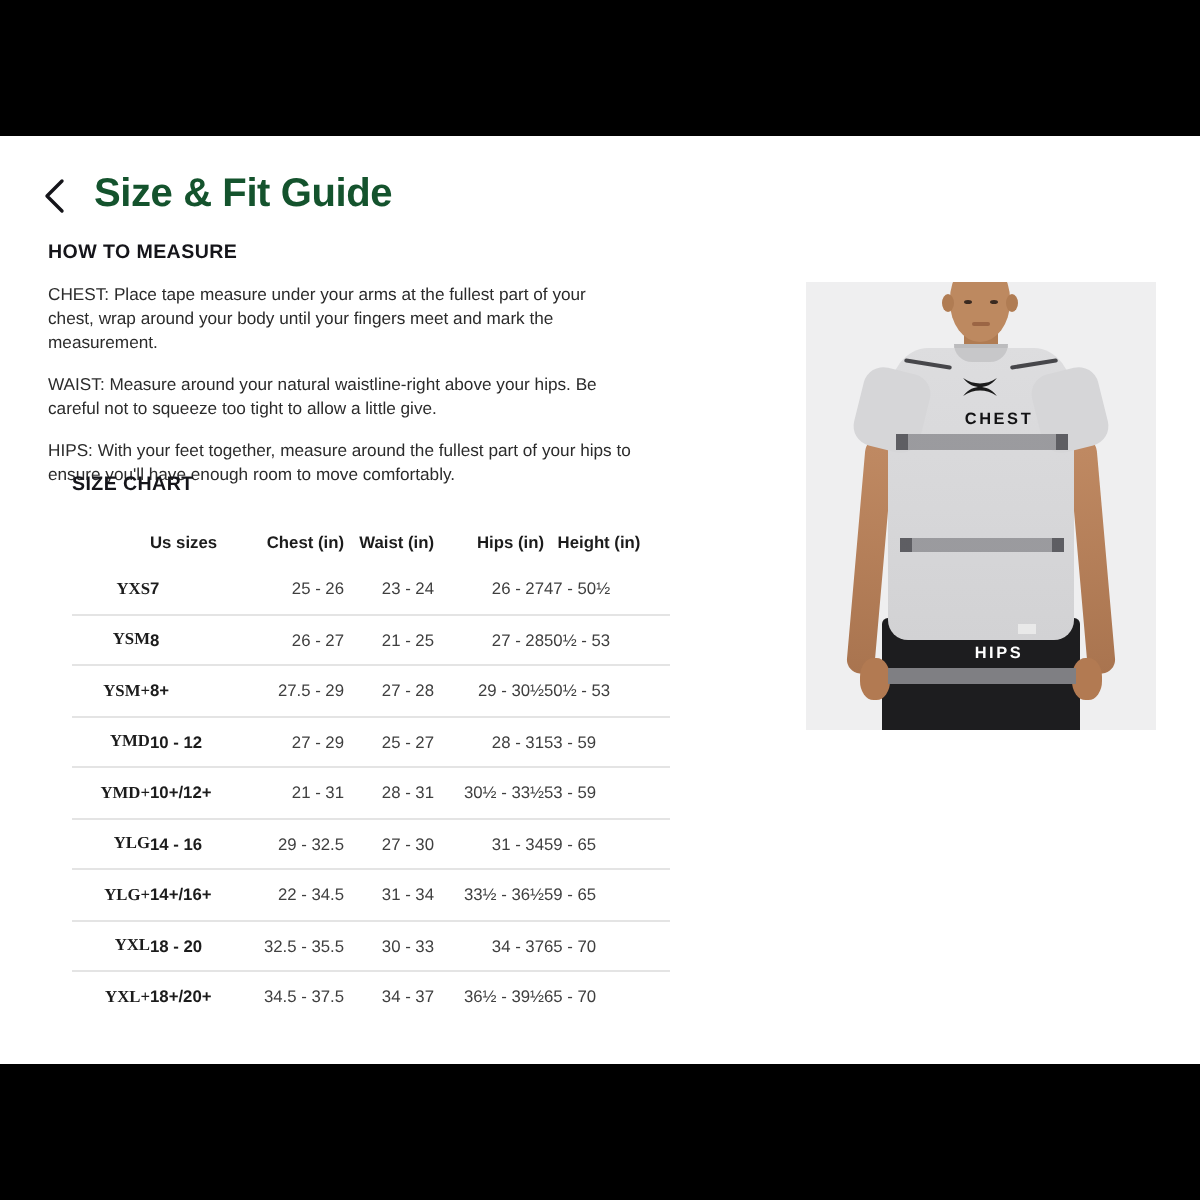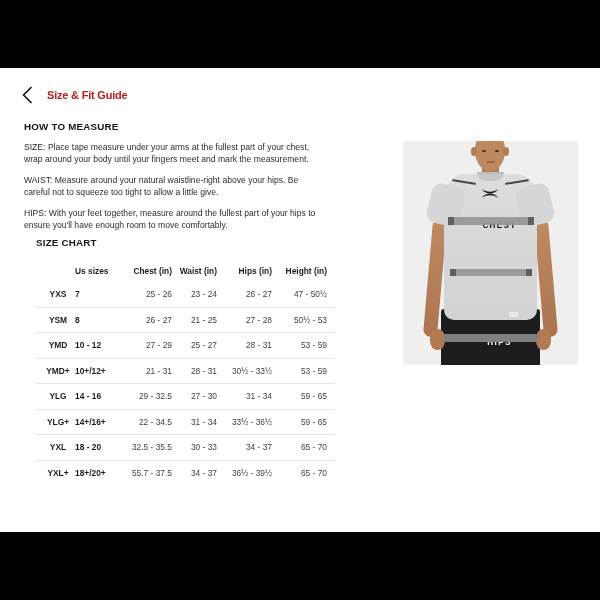--- a/index.html
+++ b/index.html
@@ -10,41 +10,41 @@
     -webkit-font-smoothing:antialiased;
   }
   .letterbox{position:absolute;left:0;width:600px;height:68px;background:#000;}
   .letterbox.top{top:0;}
   .letterbox.bottom{top:532px;}
 
   
   .app-header{position:absolute;left:20px;top:86px;display:flex;align-items:center;gap:13px;}
   .back-btn{width:14px;height:18px;display:flex;align-items:center;justify-content:center;cursor:pointer;background:none;border:none;padding:0;}
   .back-btn svg{display:block;}
-  .page-title{font-size:11px;font-weight:bold;color:#b91c1c;letter-spacing:-0.2px;}
+  .page-title{font-size:20px;font-weight:bold;color:#14532d;letter-spacing:-0.2px;}
 
   
   .measure{position:absolute;left:24px;top:121px;width:294px;}
   .section-heading{font-size:9.8px;font-weight:bold;color:#15151a;letter-spacing:0.2px;margin:0 0 9px 0;}
   .measure p{font-size:8.6px;line-height:12px;color:#2b2b2b;margin:0 0 9px 0;}
 
   
   .chart{position:absolute;left:36px;top:237px;width:286px;}
   .chart .section-heading{margin-bottom:11px;}
   table{width:286px;border-collapse:collapse;table-layout:fixed;}
   th{font-size:8.4px;font-weight:bold;color:#1c1c1c;height:23px;vertical-align:middle;padding:0;}
   td{font-size:8.4px;color:#3f3f3f;height:24.5px;border-bottom:1px solid #e4e4e4;vertical-align:middle;padding:0;}
   tbody tr:last-child td{border-bottom:none;}
   td.c0,td.c1{font-weight:bold;color:#1c1c1c;}
-  .c0{width:34px;text-align:center;padding-left:5px;}
+  .c0{width:34px;text-align:right;padding-left:5px;font-family:Liberation Serif, serif;}
   .c1{width:47px;text-align:left;}
   .c2{width:50px;text-align:right;}
   .c3{width:45px;text-align:right;}
   .c4{width:55px;text-align:right;}
-  .c5{width:55px;text-align:right;padding-right:8px;}
+  .c5{width:55px;padding-right:8px;}
 
   
   .photo{position:absolute;left:403px;top:141px;width:175px;height:224px;background:#efeff0;overflow:hidden;}
   .photo *{position:absolute;}
   .neck{left:79px;top:22px;width:17px;height:14px;background:#b07c53;}
   .arm{width:14px;height:118px;border-radius:7px;background:linear-gradient(#c08a63,#a9744f);}
   .arm.left{left:25px;top:78px;transform:rotate(5deg);}
   .arm.right{left:136px;top:78px;transform:rotate(-5deg);}
   .fist{width:15px;height:21px;background:#b27a52;border-radius:45%;}
   .fist.left{left:27px;top:188px;}
@@ -57,21 +57,21 @@
   .seam{width:24px;height:2px;background:#46464a;border-radius:2px;}
   .seam.left{left:49px;top:40px;transform:rotate(9deg);}
   .seam.right{left:102px;top:40px;transform:rotate(-9deg);}
   .collar{left:74px;top:31px;width:27px;height:9px;background:#c7c7c9;border-radius:0 0 12px 12px;border-top:2px solid #bcbcbe;box-sizing:border-box;}
   .ua-logo{left:78px;top:47px;width:18px;height:11px;}
   .band{height:8px;}
   .band.grad{background:linear-gradient(90deg,#55555a 0 6px,#96969a 6px calc(100% - 6px),#55555a calc(100% - 6px) 100%);opacity:.93;}
   .band.chest{left:45px;top:76px;width:86px;}
   .band.waist{left:47px;top:128px;width:82px;height:7px;}
   .band.hips{left:41px;top:193px;width:94px;background:#7f7f83;}
-  .band-label{left:0;width:193px;text-align:center;font-size:8.2px;font-weight:bold;letter-spacing:1.3px;color:#121214;margin-top:16px;}
+  .band-label{left:0;width:193px;text-align:center;font-size:8.2px;font-weight:bold;letter-spacing:1.3px;color:#121214;}
   .band-label.chest{top:64px;}
   .band-label.waist{top:116px;}
   .band-label.hips{top:181px;color:#ffffff;}
   .hem-tag{left:106px;top:171px;width:9px;height:5px;background:#e9e9e9;}
   .head{left:72px;top:-10px;width:30px;height:40px;background:#bd8960;border-radius:46% 46% 50% 50%;}
   .ear{width:6px;height:9px;background:#b07c53;border-radius:50%;}
   .ear.left{left:68px;top:6px;}
   .ear.right{left:100px;top:6px;}
   .eye{width:4px;height:2px;background:#3a2a20;border-radius:50%;}
   .eye.left{left:79px;top:9px;}
@@ -90,21 +90,21 @@
       <svg width="12" height="18" viewBox="0 0 12 18">
           <polyline points="10,1.5 2.5,9 10,16.5" fill="none" stroke="#15151a" stroke-width="1.7" stroke-linecap="round" stroke-linejoin="round"></polyline>
         </svg>
     </span>
   </button>
   <div class="page-title">Size &amp; Fit Guide</div>
 </div>
 
 <div class="measure">
   <h2 class="section-heading">HOW TO MEASURE</h2>
-  <p>SIZE: Place tape measure under your arms at the fullest part of your chest, wrap around your body until your fingers meet and mark the measurement.</p>
+  <p>CHEST: Place tape measure under your arms at the fullest part of your chest, wrap around your body until your fingers meet and mark the measurement.</p>
   <p>WAIST: Measure around your natural waistline-right above your hips. Be careful not to squeeze too tight to allow a little give.</p>
   <p>HIPS: With your feet together, measure around the fullest part of your hips to ensure you'll have enough room to move comfortably.</p>
 </div>
 
 <div class="chart">
   <h2 class="section-heading">SIZE CHART</h2>
   <table>
     <thead>
       <tr>
         <th class="c0"></th>
@@ -126,20 +126,28 @@
         </tr>
         <tr>
           <td class="c0">YSM</td>
           <td class="c1">8</td>
           <td class="c2">26 - 27</td>
           <td class="c3">21 - 25</td>
           <td class="c4">27 - 28</td>
           <td class="c5">50½ - 53</td>
         </tr>
         <tr>
+          <td class="c0">YSM+</td>
+          <td class="c1">8+</td>
+          <td class="c2">27.5 - 29</td>
+          <td class="c3">27 - 28</td>
+          <td class="c4">29 - 30½</td>
+          <td class="c5">50½ - 53</td>
+        </tr>
+        <tr>
           <td class="c0">YMD</td>
           <td class="c1">10 - 12</td>
           <td class="c2">27 - 29</td>
           <td class="c3">25 - 27</td>
           <td class="c4">28 - 31</td>
           <td class="c5">53 - 59</td>
         </tr>
         <tr>
           <td class="c0">YMD+</td>
           <td class="c1">10+/12+</td>
@@ -168,21 +176,21 @@
           <td class="c0">YXL</td>
           <td class="c1">18 - 20</td>
           <td class="c2">32.5 - 35.5</td>
           <td class="c3">30 - 33</td>
           <td class="c4">34 - 37</td>
           <td class="c5">65 - 70</td>
         </tr>
         <tr>
           <td class="c0">YXL+</td>
           <td class="c1">18+/20+</td>
-          <td class="c2">55.7 - 37.5</td>
+          <td class="c2">34.5 - 37.5</td>
           <td class="c3">34 - 37</td>
           <td class="c4">36½ - 39½</td>
           <td class="c5">65 - 70</td>
         </tr>
       </tbody>
   </table>
 </div>
 
 <div class="photo">
   <div class="neck"></div>

